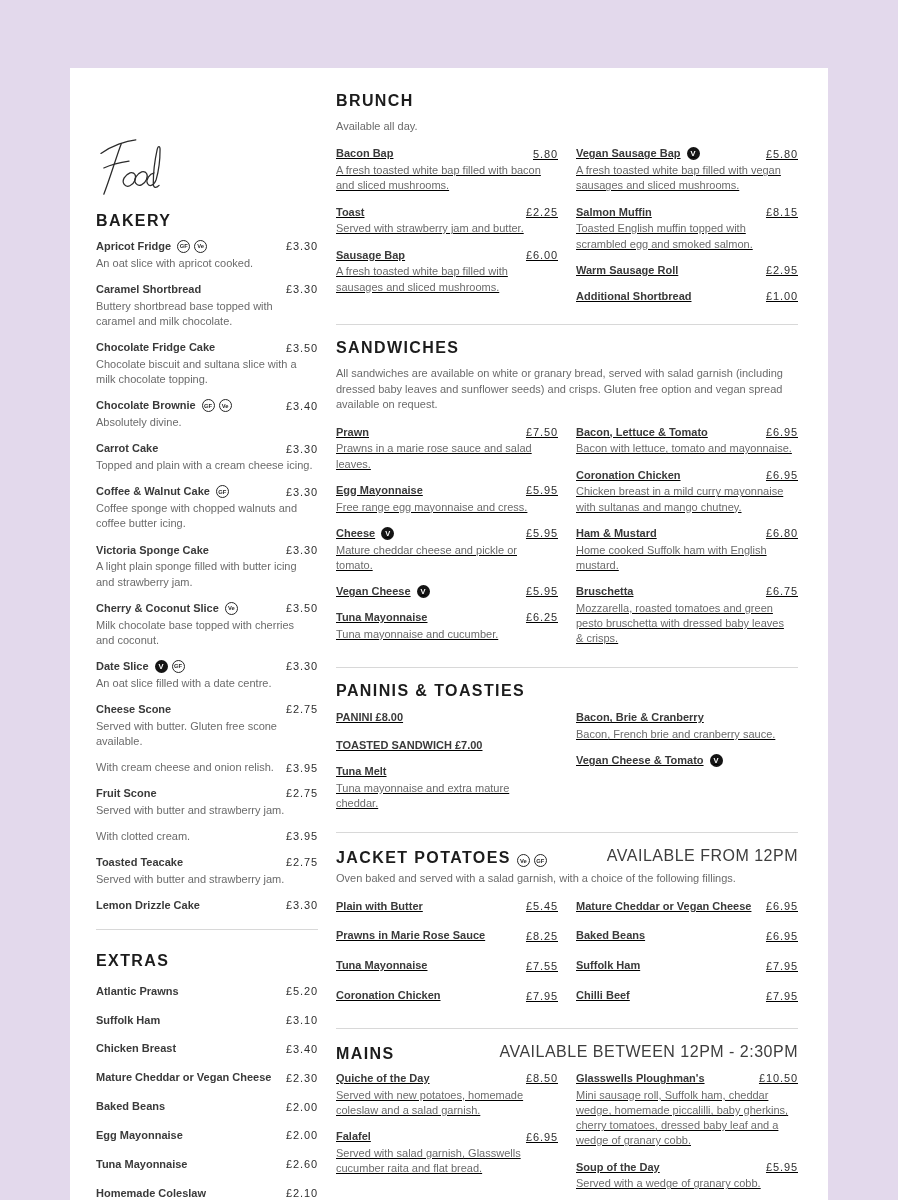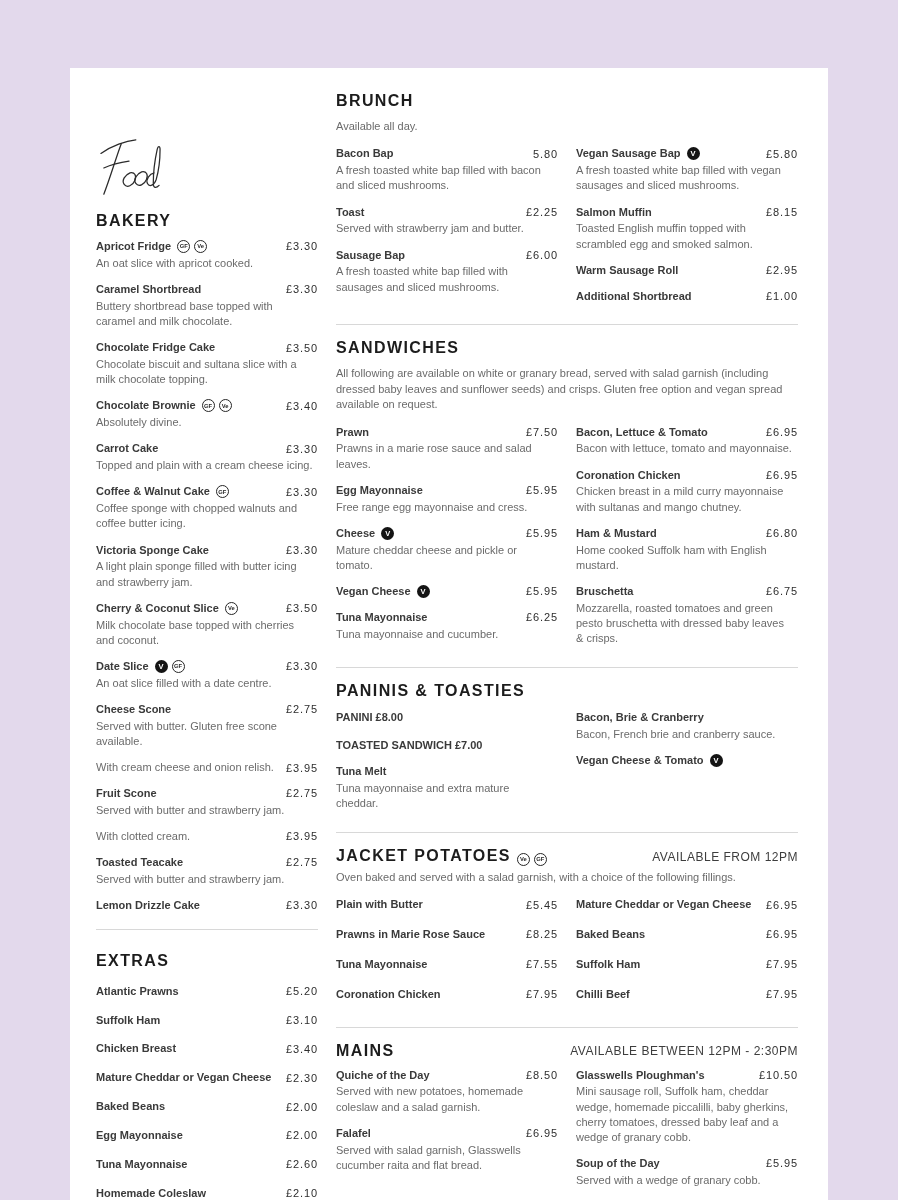--- a/index.html
+++ b/index.html
@@ -7,24 +7,24 @@
   .canvas{width:898px;height:1200px;overflow:hidden;background:#e3d9ec;}
   .sheet{margin:68px 70px 0;background:#ffffff;box-sizing:border-box;min-height:1054px;
          padding:24px 30px 26px 26px;display:flex;gap:18px;}
   .col-left{width:222px;flex:none;}
   .col-right{flex:1;min-width:0;}
 
   .logo{margin:44px 0 10px 2px;}
   h2.sec-title{font-size:16px;font-weight:700;letter-spacing:1.4px;color:#1c1c1c;margin:0 0 9px;}
   .sec-head{display:flex;justify-content:space-between;align-items:flex-end;margin-bottom:4px;}
   .sec-head h2.sec-title{margin:0;}
-  .avail{font-size:12px;color:#3d3d3d;letter-spacing:.5px;white-space:nowrap;padding-bottom:2px;}
+  .avail{font-size:16px;color:#3d3d3d;letter-spacing:.5px;white-space:nowrap;padding-bottom:2px;}
   .intro{font-size:11px;color:#6b6b6b;line-height:1.4;margin:2px 0 12px;}
 
-  .two-col{display:grid;grid-template-columns:1fr 1fr;column-gap:18px;}
+  .two-col{display:grid;grid-template-columns:1fr 1fr;column-gap:18px;text-decoration:underline;}
   .menu-item{margin-bottom:11px;}
   .mi-row{display:flex;align-items:center;}
   .mi-name{font-size:11px;font-weight:700;color:#3a3a3a;line-height:1.35;}
   .mi-name.muted{font-weight:400;color:#6b6b6b;}
   .mi-name2{font-size:11px;font-weight:700;color:#3a3a3a;line-height:1.35;margin-top:13px;}
   .mi-icons{display:inline-flex;align-items:center;margin-left:2px;}
   .mi-price{margin-left:auto;font-size:11px;font-weight:500;color:#2e2e2e;letter-spacing:.9px;
             white-space:nowrap;padding-left:10px;}
   .mi-desc{font-size:11px;color:#6b6b6b;line-height:1.38;margin-top:2px;padding-right:4px;}
 
@@ -364,21 +364,21 @@
 
               </div>
             </div>
         </div>
       </section>
 
       <hr class="divider">
 
       <section>
         <h2 class="sec-title">SANDWICHES</h2>
-        <p class="intro">All following are available on white or granary bread, served with salad garnish (including dressed baby leaves and sunflower seeds) and crisps. Gluten free option and vegan spread available on request.</p>
+        <p class="intro">All sandwiches are available on white or granary bread, served with salad garnish (including dressed baby leaves and sunflower seeds) and crisps. Gluten free option and vegan spread available on request.</p>
         <div class="two-col">
           <div>
 
               <div class="menu-item">
                 <div class="mi-row">
                   <span class="mi-name">Prawn</span>
 
                   <span class="mi-price">£7.50</span>
                 </div>
                 <div class="mi-desc">Prawns in a marie rose sauce and salad leaves.</div>

